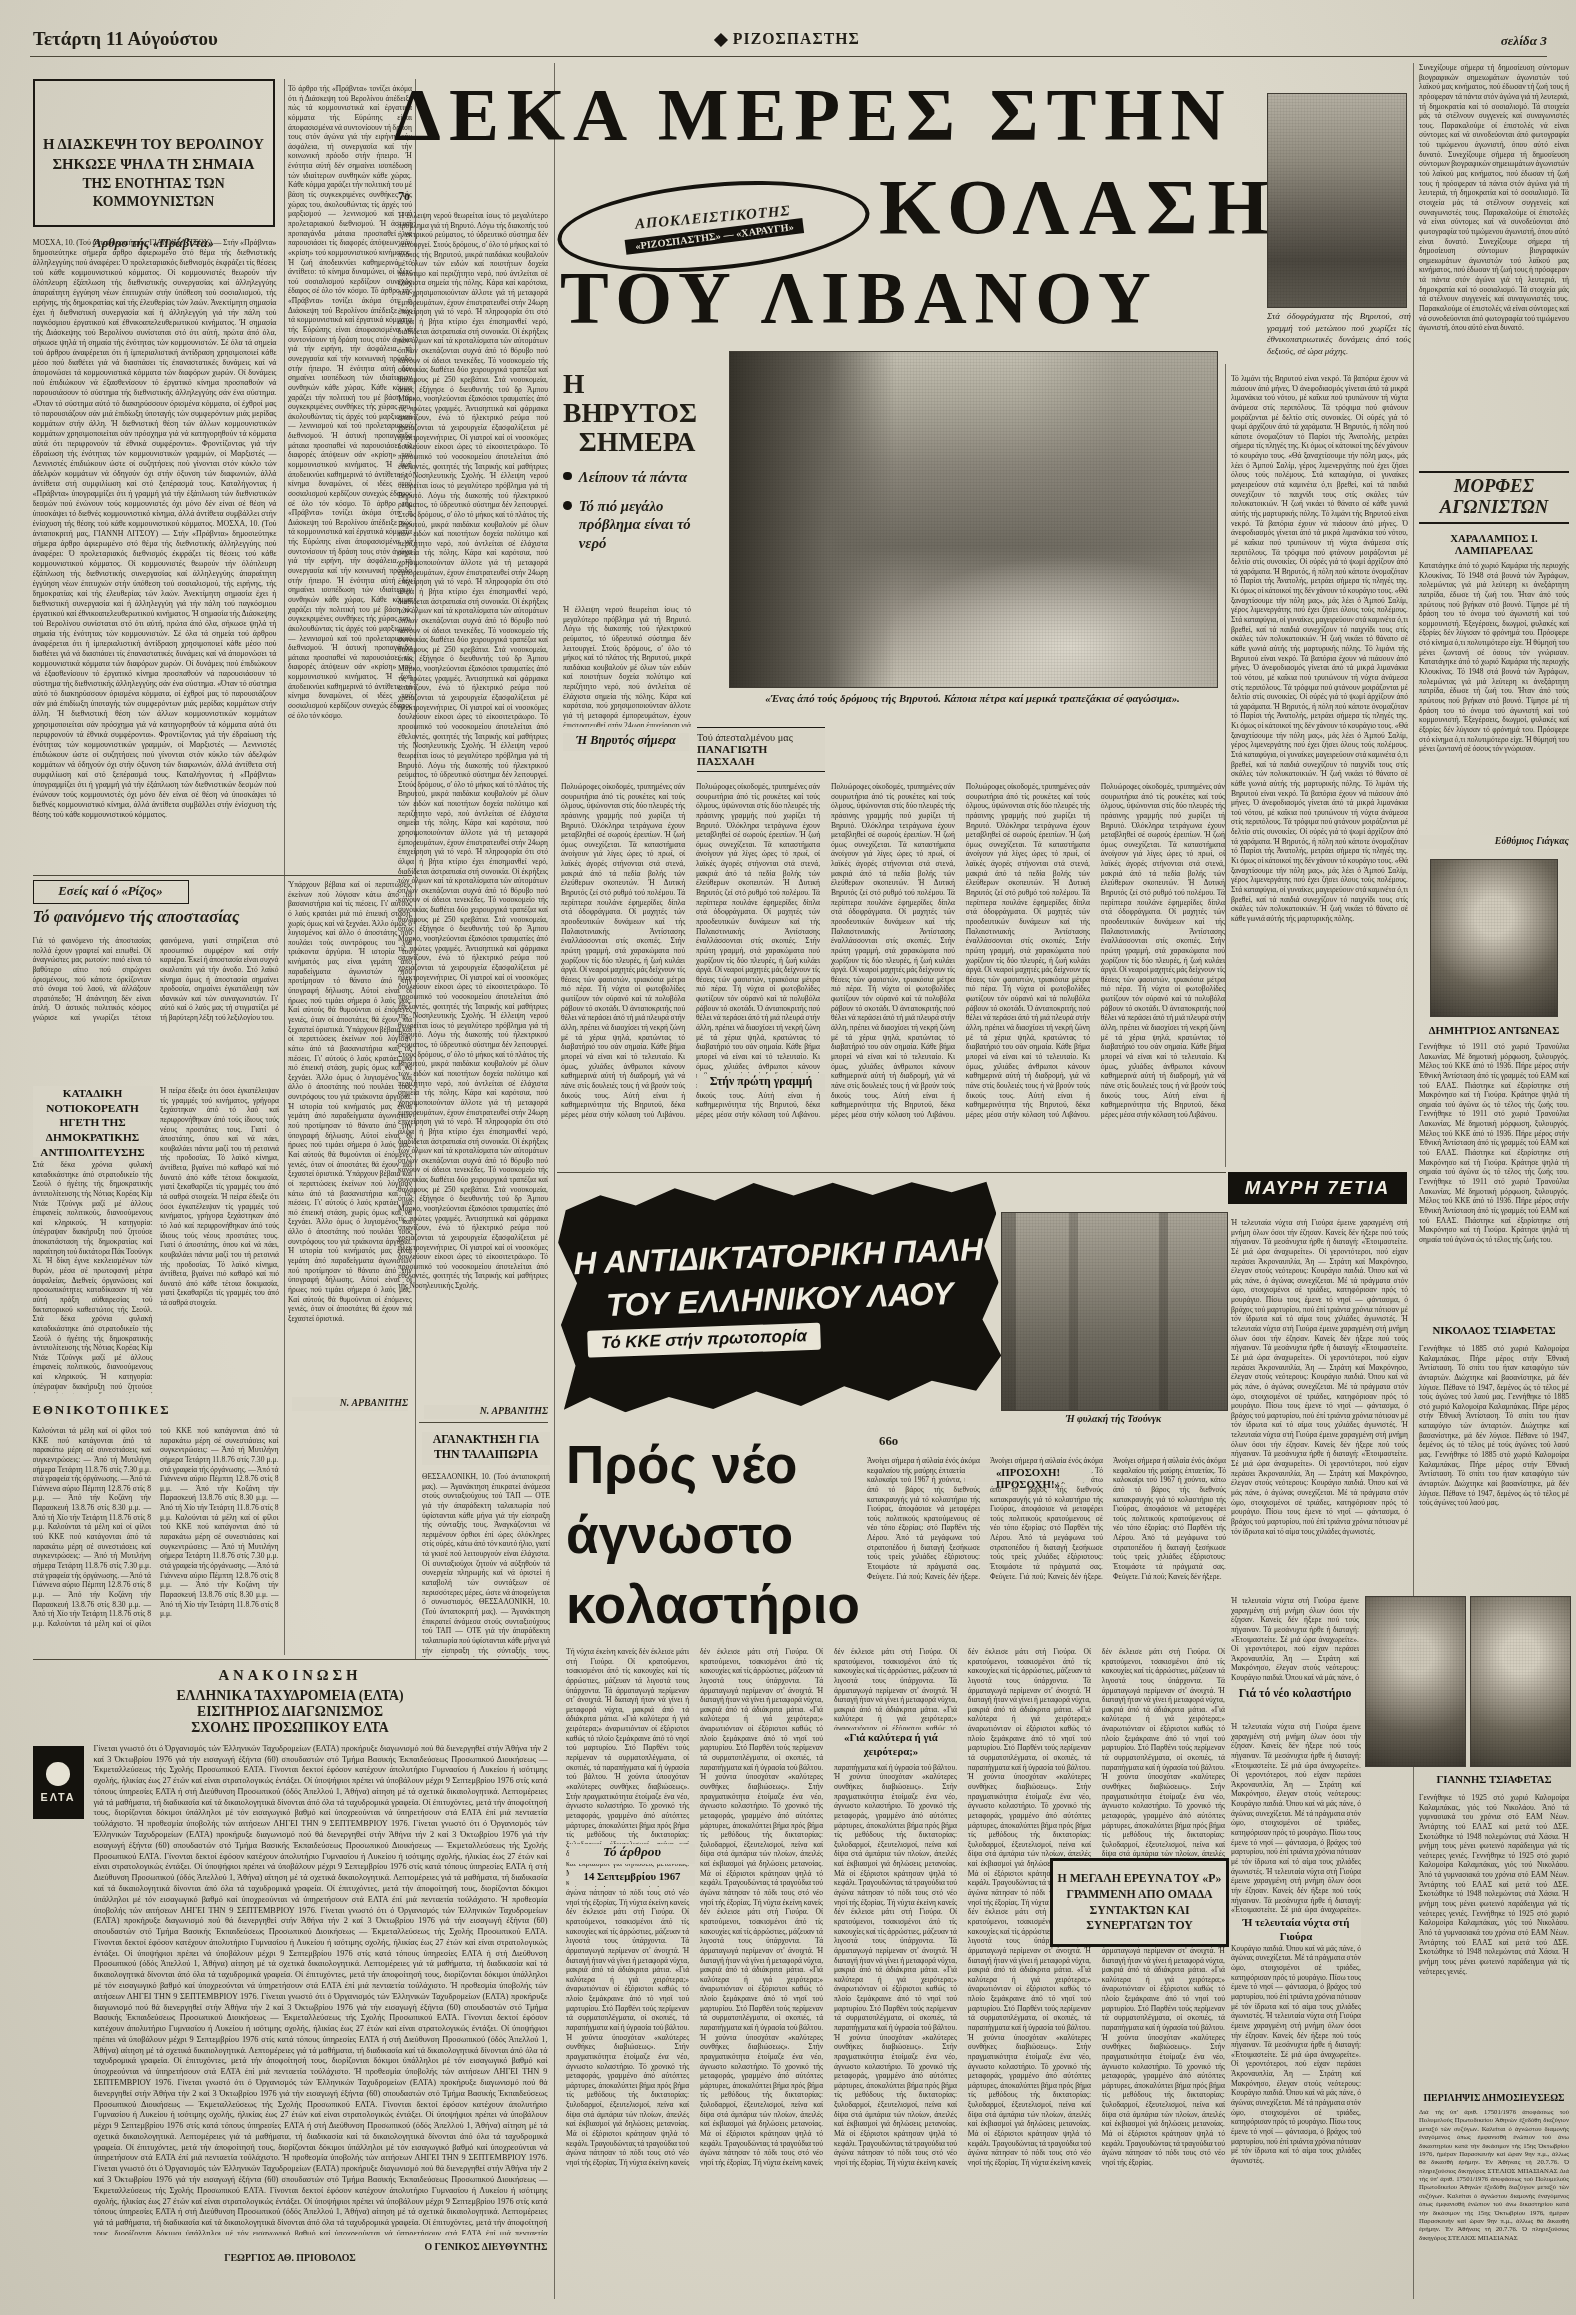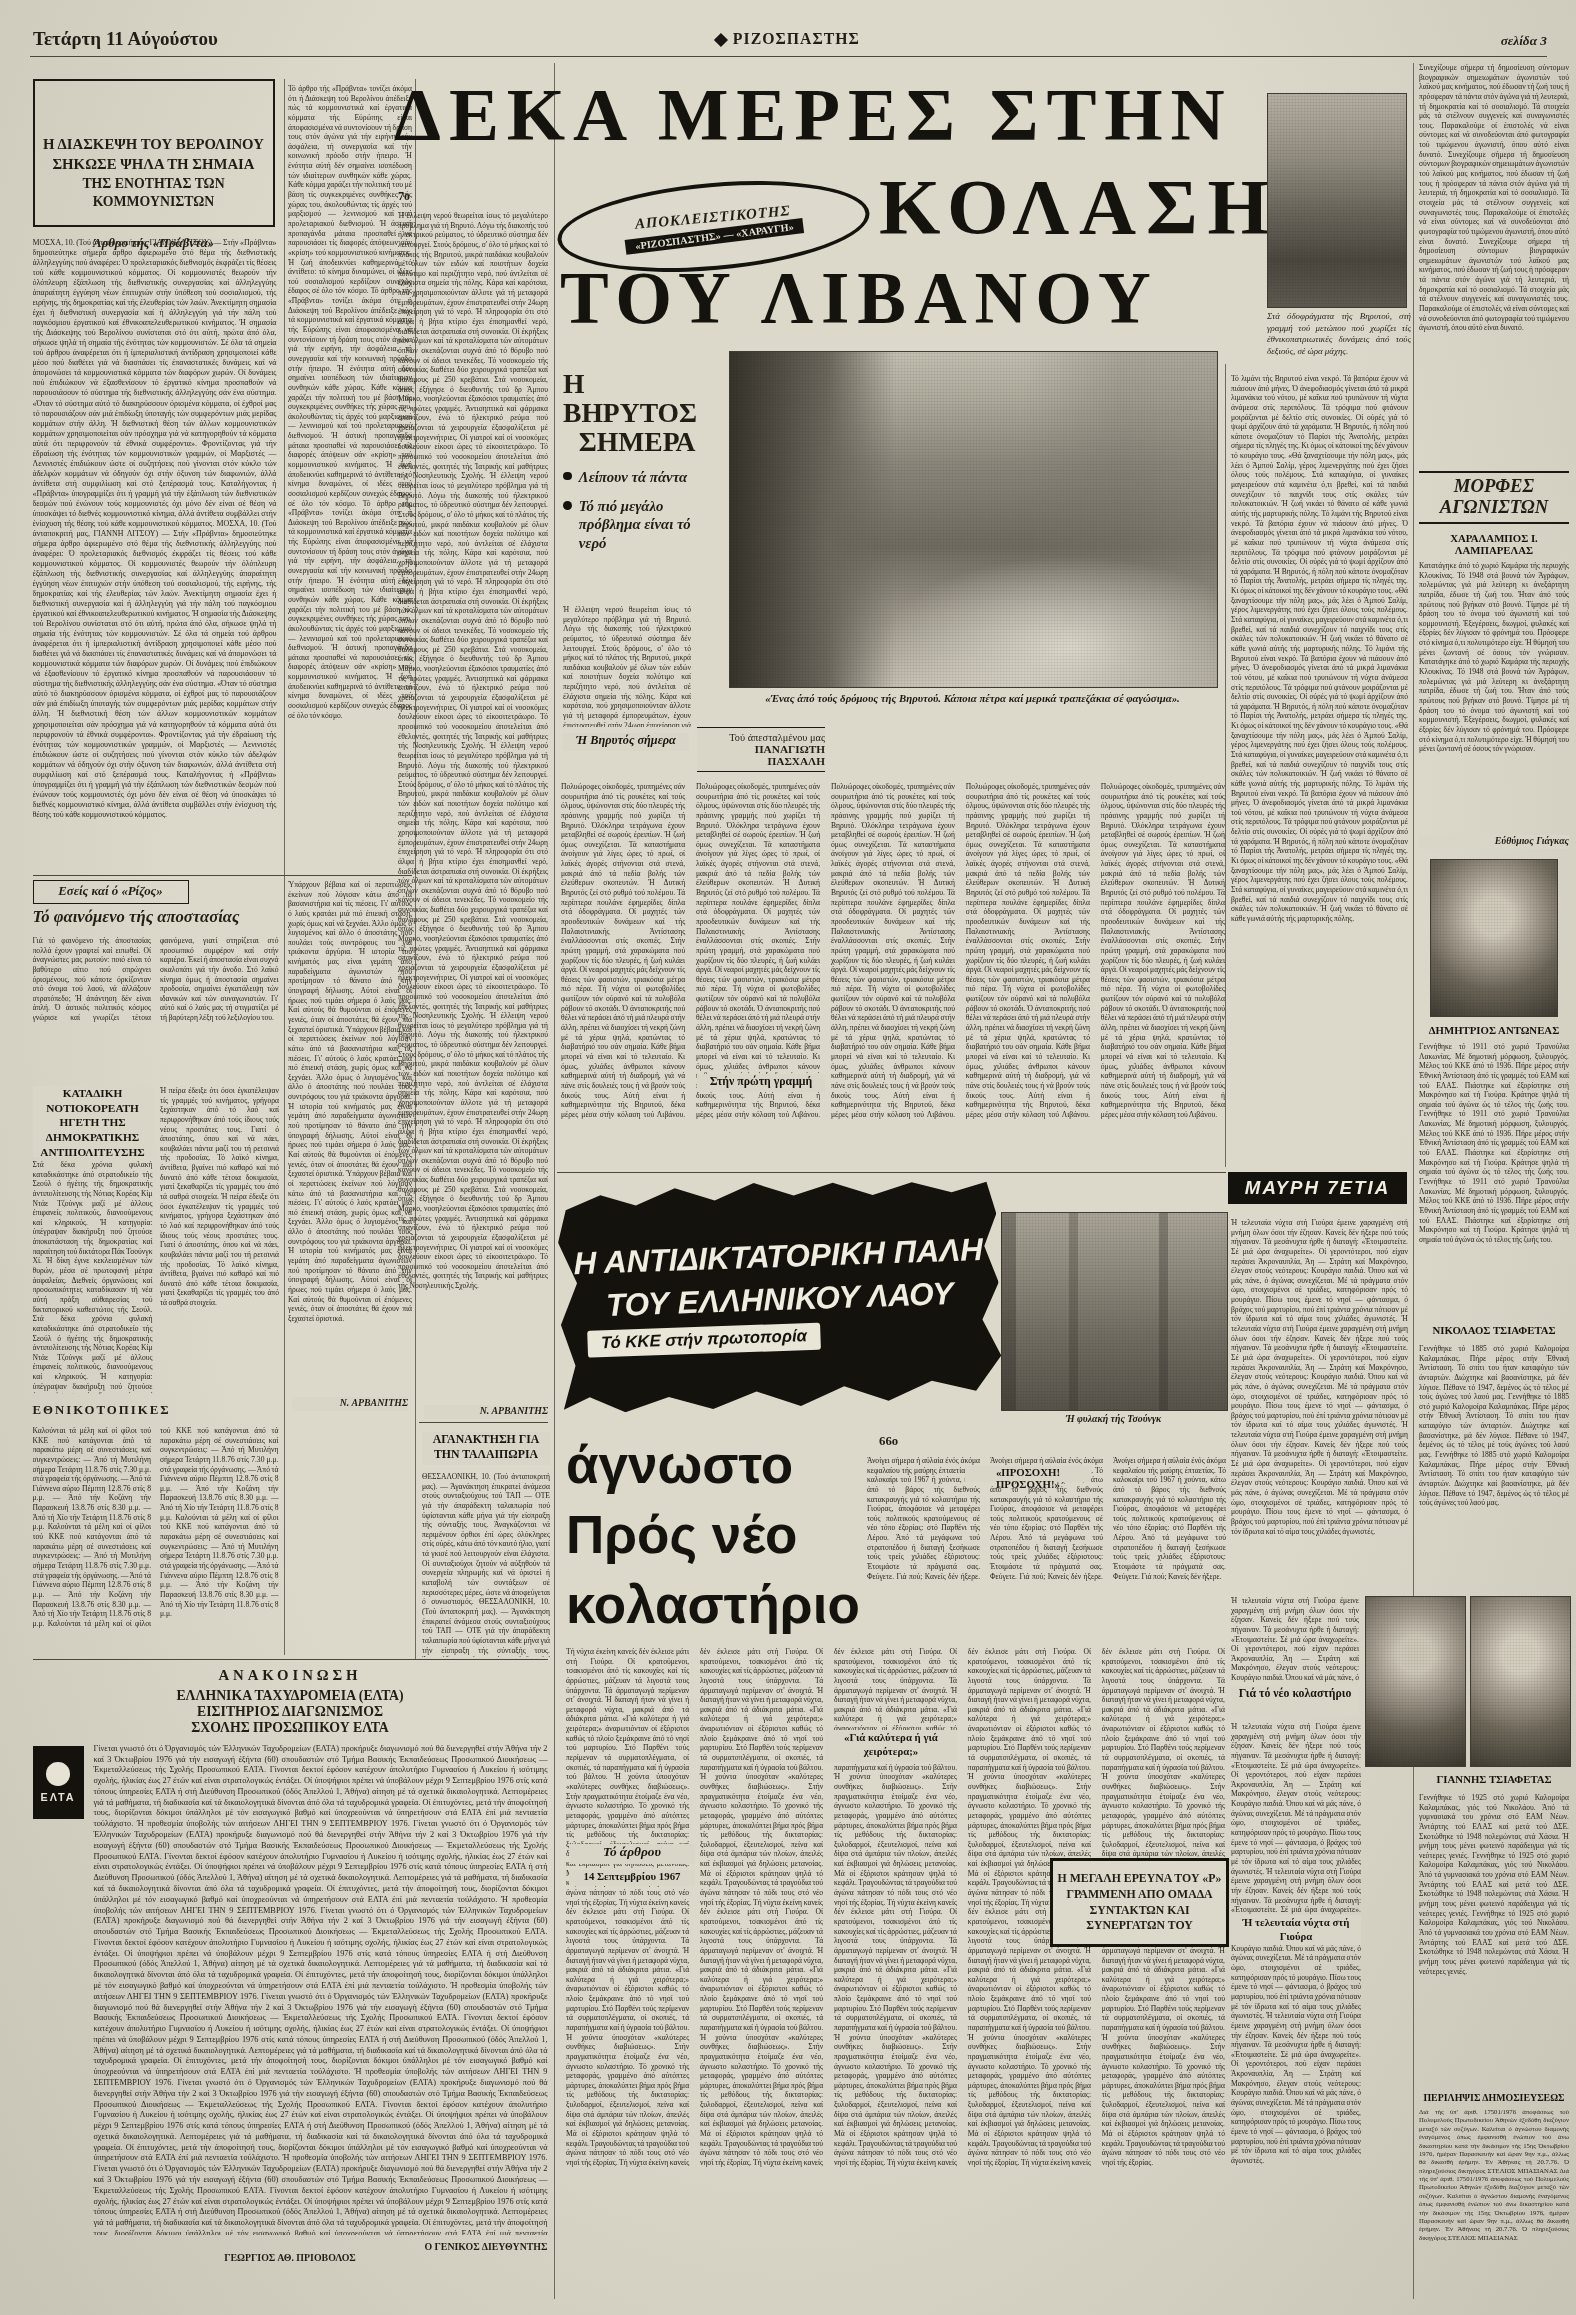--- a/index.html
+++ b/index.html
@@ -136,21 +136,21 @@
 
   <div class="abs photo" style="left:729px;top:351px;width:487px;height:335px;background:
       radial-gradient(ellipse 65% 45% at 70% 88%, rgba(228,224,212,.85), rgba(228,224,212,0) 60%),
       linear-gradient(90deg,#36332b 0%,#514d44 10%,#6b675d 20%,#88837700 34%,transparent 60%,#7b766c55 80%,#8e897d66 100%),
       linear-gradient(180deg,#c3bfb1 0%,#aeaa9c 14%,#8b867b 34%,#6f6b61 58%,#9a9489 78%,#c6c1b3 100%);">
     <div class="grain"></div>
   </div>
   <div class="abs caption" style="left:729px;top:692px;width:487px;font-size:10.8px;">«Ένας άπό τούς δρόμους τής Βηρυτού. Κάποια πέτρα καί μερικά τραπεζάκια σέ φαγώσιμα».</div>
 
   <div class="abs sub" style="left:563px;top:733px;width:126px;height:17.7px;font-size:12.3px;font-style:italic;">Ή Βηρυτός σήμερα</div>
-  <div class="abs" style="left:697px;top:727px;width:128px;height:45px;border-top:1.5px solid #1c1914;border-bottom:1.5px solid #1c1914;text-align:right;padding-top:3.9px;box-sizing:border-box;background:#d9d5c7;">
+  <div class="abs" style="left:697px;top:727px;width:128px;height:45px;border-top:1.5px solid #1c1914;border-bottom:1.5px solid #1c1914;text-align:left;padding-top:3.9px;box-sizing:border-box;background:#d9d5c7;">
     <div style="font-size:10.3px;">Τού άπεσταλμένου μας</div>
     <div style="font-weight:bold;font-size:11.3px;">ΠΑΝΑΓΙΩΤΗ ΠΑΣΧΑΛΗ</div>
   </div>
   <div class="abs t cols5" style="left:561px;top:782px;width:664px;height:384px;">Πολυώροφες οίκοδομές, τρυπημένες σάν σουρωτήρια άπό τίς ρουκέτες καί τούς όλμους, ύψώνονται στίς δύο πλευρές τής πράσινης γραμμής πού χωρίζει τή Βηρυτό. Όλόκληρα τετράγωνα έχουν μεταβληθεί σέ σωρούς έρειπίων. Ή ζωή όμως συνεχίζεται. Τά καταστήματα άνοίγουν γιά λίγες ώρες τό πρωί, οί λαϊκές άγορές στήνονται στά στενά, μακριά άπό τά πεδία βολής τών έλεύθερων σκοπευτών. Ή Δυτική Βηρυτός ζεί στό ρυθμό τού πολέμου. Τά περίπτερα πουλάνε έφημερίδες δίπλα στά όδοφράγματα. Οί μαχητές τών προοδευτικών δυνάμεων καί τής Παλαιστινιακής Άντίστασης έναλλάσσονται στίς σκοπιές. Στήν πρώτη γραμμή, στά χαρακώματα πού χωρίζουν τίς δύο πλευρές, ή ζωή κυλάει άργά. Οί νεαροί μαχητές μάς δείχνουν τίς θέσεις τών φασιστών, τριακόσια μέτρα πιό πέρα. Τή νύχτα οί φωτοβολίδες φωτίζουν τόν ούρανό καί τά πολυβόλα ράβουν τό σκοτάδι. Ό άνταποκριτής πού θέλει νά περάσει άπό τή μιά πλευρά στήν άλλη, πρέπει νά διασχίσει τή νεκρή ζώνη μέ τά χέρια ψηλά, κρατώντας τό διαβατήριό του σάν σημαία. Κάθε βήμα μπορεί νά είναι καί τό τελευταίο. Κι όμως, χιλιάδες άνθρωποι κάνουν καθημερινά αύτή τή διαδρομή, γιά νά πάνε στίς δουλειές τους ή νά βρούν τούς δικούς τους. Αύτή είναι ή καθημερινότητα τής Βηρυτού, δέκα μέρες μέσα στήν κόλαση τού Λιβάνου. Πολυώροφες οίκοδομές, τρυπημένες σάν σουρωτήρια άπό τίς ρουκέτες καί τούς όλμους, ύψώνονται στίς δύο πλευρές τής πράσινης γραμμής πού χωρίζει τή Βηρυτό. Όλόκληρα τετράγωνα έχουν μεταβληθεί σέ σωρούς έρειπίων. Ή ζωή όμως συνεχίζεται. Τά καταστήματα άνοίγουν γιά λίγες ώρες τό πρωί, οί λαϊκές άγορές στήνονται στά στενά, μακριά άπό τά πεδία βολής τών έλεύθερων σκοπευτών. Ή Δυτική Βηρυτός ζεί στό ρυθμό τού πολέμου. Τά περίπτερα πουλάνε έφημερίδες δίπλα στά όδοφράγματα. Οί μαχητές τών προοδευτικών δυνάμεων καί τής Παλαιστινιακής Άντίστασης έναλλάσσονται στίς σκοπιές. Στήν πρώτη γραμμή, στά χαρακώματα πού χωρίζουν τίς δύο πλευρές, ή ζωή κυλάει άργά. Οί νεαροί μαχητές μάς δείχνουν τίς θέσεις τών φασιστών, τριακόσια μέτρα πιό πέρα. Τή νύχτα οί φωτοβολίδες φωτίζουν τόν ούρανό καί τά πολυβόλα ράβουν τό σκοτάδι. Ό άνταποκριτής πού θέλει νά περάσει άπό τή μιά πλευρά στήν άλλη, πρέπει νά διασχίσει τή νεκρή ζώνη μέ τά χέρια ψηλά, κρατώντας τό διαβατήριό του σάν σημαία. Κάθε βήμα μπορεί νά είναι καί τό τελευταίο. Κι όμως, χιλιάδες άνθρωποι κάνουν καθημερινά αύτή τή διαδρομή, γιά νά πάνε στίς δουλειές τους ή νά βρούν τούς δικούς τους. Αύτή είναι ή καθημερινότητα τής Βηρυτού, δέκα μέρες μέσα στήν κόλαση τού Λιβάνου. Πολυώροφες οίκοδομές, τρυπημένες σάν σουρωτήρια άπό τίς ρουκέτες καί τούς όλμους, ύψώνονται στίς δύο πλευρές τής πράσινης γραμμής πού χωρίζει τή Βηρυτό. Όλόκληρα τετράγωνα έχουν μεταβληθεί σέ σωρούς έρειπίων. Ή ζωή όμως συνεχίζεται. Τά καταστήματα άνοίγουν γιά λίγες ώρες τό πρωί, οί λαϊκές άγορές στήνονται στά στενά, μακριά άπό τά πεδία βολής τών έλεύθερων σκοπευτών. Ή Δυτική Βηρυτός ζεί στό ρυθμό τού πολέμου. Τά περίπτερα πουλάνε έφημερίδες δίπλα στά όδοφράγματα. Οί μαχητές τών προοδευτικών δυνάμεων καί τής Παλαιστινιακής Άντίστασης έναλλάσσονται στίς σκοπιές. Στήν πρώτη γραμμή, στά χαρακώματα πού χωρίζουν τίς δύο πλευρές, ή ζωή κυλάει άργά. Οί νεαροί μαχητές μάς δείχνουν τίς θέσεις τών φασιστών, τριακόσια μέτρα πιό πέρα. Τή νύχτα οί φωτοβολίδες φωτίζουν τόν ούρανό καί τά πολυβόλα ράβουν τό σκοτάδι. Ό άνταποκριτής πού θέλει νά περάσει άπό τή μιά πλευρά στήν άλλη, πρέπει νά διασχίσει τή νεκρή ζώνη μέ τά χέρια ψηλά, κρατώντας τό διαβατήριό του σάν σημαία. Κάθε βήμα μπορεί νά είναι καί τό τελευταίο. Κι όμως, χιλιάδες άνθρωποι κάνουν καθημερινά αύτή τή διαδρομή, γιά νά πάνε στίς δουλειές τους ή νά βρούν τούς δικούς τους. Αύτή είναι ή καθημερινότητα τής Βηρυτού, δέκα μέρες μέσα στήν κόλαση τού Λιβάνου. Πολυώροφες οίκοδομές, τρυπημένες σάν σουρωτήρια άπό τίς ρουκέτες καί τούς όλμους, ύψώνονται στίς δύο πλευρές τής πράσινης γραμμής πού χωρίζει τή Βηρυτό. Όλόκληρα τετράγωνα έχουν μεταβληθεί σέ σωρούς έρειπίων. Ή ζωή όμως συνεχίζεται. Τά καταστήματα άνοίγουν γιά λίγες ώρες τό πρωί, οί λαϊκές άγορές στήνονται στά στενά, μακριά άπό τά πεδία βολής τών έλεύθερων σκοπευτών. Ή Δυτική Βηρυτός ζεί στό ρυθμό τού πολέμου. Τά περίπτερα πουλάνε έφημερίδες δίπλα στά όδοφράγματα. Οί μαχητές τών προοδευτικών δυνάμεων καί τής Παλαιστινιακής Άντίστασης έναλλάσσονται στίς σκοπιές. Στήν πρώτη γραμμή, στά χαρακώματα πού χωρίζουν τίς δύο πλευρές, ή ζωή κυλάει άργά. Οί νεαροί μαχητές μάς δείχνουν τίς θέσεις τών φασιστών, τριακόσια μέτρα πιό πέρα. Τή νύχτα οί φωτοβολίδες φωτίζουν τόν ούρανό καί τά πολυβόλα ράβουν τό σκοτάδι. Ό άνταποκριτής πού θέλει νά περάσει άπό τή μιά πλευρά στήν άλλη, πρέπει νά διασχίσει τή νεκρή ζώνη μέ τά χέρια ψηλά, κρατώντας τό διαβατήριό του σάν σημαία. Κάθε βήμα μπορεί νά είναι καί τό τελευταίο. Κι όμως, χιλιάδες άνθρωποι κάνουν καθημερινά αύτή τή διαδρομή, γιά νά πάνε στίς δουλειές τους ή νά βρούν τούς δικούς τους. Αύτή είναι ή καθημερινότητα τής Βηρυτού, δέκα μέρες μέσα στήν κόλαση τού Λιβάνου. Πολυώροφες οίκοδομές, τρυπημένες σάν σουρωτήρια άπό τίς ρουκέτες καί τούς όλμους, ύψώνονται στίς δύο πλευρές τής πράσινης γραμμής πού χωρίζει τή Βηρυτό. Όλόκληρα τετράγωνα έχουν μεταβληθεί σέ σωρούς έρειπίων. Ή ζωή όμως συνεχίζεται. Τά καταστήματα άνοίγουν γιά λίγες ώρες τό πρωί, οί λαϊκές άγορές στήνονται στά στενά, μακριά άπό τά πεδία βολής τών έλεύθερων σκοπευτών. Ή Δυτική Βηρυτός ζεί στό ρυθμό τού πολέμου. Τά περίπτερα πουλάνε έφημερίδες δίπλα στά όδοφράγματα. Οί μαχητές τών προοδευτικών δυνάμεων καί τής Παλαιστινιακής Άντίστασης έναλλάσσονται στίς σκοπιές. Στήν πρώτη γραμμή, στά χαρακώματα πού χωρίζουν τίς δύο πλευρές, ή ζωή κυλάει άργά. Οί νεαροί μαχητές μάς δείχνουν τίς θέσεις τών φασιστών, τριακόσια μέτρα πιό πέρα. Τή νύχτα οί φωτοβολίδες φωτίζουν τόν ούρανό καί τά πολυβόλα ράβουν τό σκοτάδι. Ό άνταποκριτής πού θέλει νά περάσει άπό τή μιά πλευρά στήν άλλη, πρέπει νά διασχίσει τή νεκρή ζώνη μέ τά χέρια ψηλά, κρατώντας τό διαβατήριό του σάν σημαία. Κάθε βήμα μπορεί νά είναι καί τό τελευταίο. Κι όμως, χιλιάδες άνθρωποι κάνουν καθημερινά αύτή τή διαδρομή, γιά νά πάνε στίς δουλειές τους ή νά βρούν τούς δικούς τους. Αύτή είναι ή καθημερινότητα τής Βηρυτού, δέκα μέρες μέσα στήν κόλαση τού Λιβάνου.</div>
   <div class="abs sub" style="left:697px;top:1074px;width:128px;height:17.7px;font-size:11.8px;">Στήν πρώτη γραμμή</div>
 
   <div class="abs t" style="left:1231px;top:374px;width:177px;height:792px;">Τό λιμάνι τής Βηρυτού είναι νεκρό. Τά βαπόρια έχουν νά πιάσουν άπό μήνες. Ό άνεφοδιασμός γίνεται άπό τά μικρά λιμανάκια τού νότου, μέ καΐκια πού τρυπώνουν τή νύχτα άνάμεσα στίς περιπόλους. Τά τρόφιμα πού φτάνουν μοιράζονται μέ δελτίο στίς συνοικίες. Οί ούρές γιά τό ψωμί άρχίζουν άπό τά χαράματα. Ή Βηρυτός, ή πόλη πού κάποτε όνομαζόταν τό Παρίσι τής Άνατολής, μετράει σήμερα τίς πληγές της. Κι όμως οί κάτοικοί της δέν χάνουν τό κουράγιο τους. «Θά ξαναχτίσουμε τήν πόλη μας», μάς λέει ό Άμπού Σαλίμ, γέρος λιμενεργάτης πού έχει ζήσει όλους τούς πολέμους. Στά καταφύγια, οί γυναίκες μαγειρεύουν στά καμινέτα ό,τι βρεθεί, καί τά παιδιά συνεχίζουν τό παιχνίδι τους στίς σκάλες τών πολυκατοικιών. Ή ζωή νικάει τό θάνατο σέ κάθε γωνιά αύτής τής μαρτυρικής πόλης. Τό λιμάνι τής Βηρυτού είναι νεκρό. Τά βαπόρια έχουν νά πιάσουν άπό μήνες. Ό άνεφοδιασμός γίνεται άπό τά μικρά λιμανάκια τού νότου, μέ καΐκια πού τρυπώνουν τή νύχτα άνάμεσα στίς περιπόλους. Τά τρόφιμα πού φτάνουν μοιράζονται μέ δελτίο στίς συνοικίες. Οί ούρές γιά τό ψωμί άρχίζουν άπό τά χαράματα. Ή Βηρυτός, ή πόλη πού κάποτε όνομαζόταν τό Παρίσι τής Άνατολής, μετράει σήμερα τίς πληγές της. Κι όμως οί κάτοικοί της δέν χάνουν τό κουράγιο τους. «Θά ξαναχτίσουμε τήν πόλη μας», μάς λέει ό Άμπού Σαλίμ, γέρος λιμενεργάτης πού έχει ζήσει όλους τούς πολέμους. Στά καταφύγια, οί γυναίκες μαγειρεύουν στά καμινέτα ό,τι βρεθεί, καί τά παιδιά συνεχίζουν τό παιχνίδι τους στίς σκάλες τών πολυκατοικιών. Ή ζωή νικάει τό θάνατο σέ κάθε γωνιά αύτής τής μαρτυρικής πόλης. Τό λιμάνι τής Βηρυτού είναι νεκρό. Τά βαπόρια έχουν νά πιάσουν άπό μήνες. Ό άνεφοδιασμός γίνεται άπό τά μικρά λιμανάκια τού νότου, μέ καΐκια πού τρυπώνουν τή νύχτα άνάμεσα στίς περιπόλους. Τά τρόφιμα πού φτάνουν μοιράζονται μέ δελτίο στίς συνοικίες. Οί ούρές γιά τό ψωμί άρχίζουν άπό τά χαράματα. Ή Βηρυτός, ή πόλη πού κάποτε όνομαζόταν τό Παρίσι τής Άνατολής, μετράει σήμερα τίς πληγές της. Κι όμως οί κάτοικοί της δέν χάνουν τό κουράγιο τους. «Θά ξαναχτίσουμε τήν πόλη μας», μάς λέει ό Άμπού Σαλίμ, γέρος λιμενεργάτης πού έχει ζήσει όλους τούς πολέμους. Στά καταφύγια, οί γυναίκες μαγειρεύουν στά καμινέτα ό,τι βρεθεί, καί τά παιδιά συνεχίζουν τό παιχνίδι τους στίς σκάλες τών πολυκατοικιών. Ή ζωή νικάει τό θάνατο σέ κάθε γωνιά αύτής τής μαρτυρικής πόλης. Τό λιμάνι τής Βηρυτού είναι νεκρό. Τά βαπόρια έχουν νά πιάσουν άπό μήνες. Ό άνεφοδιασμός γίνεται άπό τά μικρά λιμανάκια τού νότου, μέ καΐκια πού τρυπώνουν τή νύχτα άνάμεσα στίς περιπόλους. Τά τρόφιμα πού φτάνουν μοιράζονται μέ δελτίο στίς συνοικίες. Οί ούρές γιά τό ψωμί άρχίζουν άπό τά χαράματα. Ή Βηρυτός, ή πόλη πού κάποτε όνομαζόταν τό Παρίσι τής Άνατολής, μετράει σήμερα τίς πληγές της. Κι όμως οί κάτοικοί της δέν χάνουν τό κουράγιο τους. «Θά ξαναχτίσουμε τήν πόλη μας», μάς λέει ό Άμπού Σαλίμ, γέρος λιμενεργάτης πού έχει ζήσει όλους τούς πολέμους. Στά καταφύγια, οί γυναίκες μαγειρεύουν στά καμινέτα ό,τι βρεθεί, καί τά παιδιά συνεχίζουν τό παιχνίδι τους στίς σκάλες τών πολυκατοικιών. Ή ζωή νικάει τό θάνατο σέ κάθε γωνιά αύτής τής μαρτυρικής πόλης.</div>
 
   <div class="abs photo" style="left:1267px;top:93px;width:138px;height:213px;background:
       linear-gradient(180deg,#b4afa2 0%,#938e81 30%,#6b665c 55%,#4b473f 78%,#5e5a50 100%);">
@@ -196,22 +196,22 @@
   </div>
 
   <div class="abs photo" style="left:1001px;top:1212px;width:225px;height:197px;background:
       linear-gradient(90deg,rgba(40,37,30,.35) 0 6%,transparent 6% 30%,rgba(40,37,30,.25) 30% 34%,transparent 34% 70%,rgba(40,37,30,.3) 70% 74%,transparent 74%),
       linear-gradient(180deg,#aaa598 0%,#8d887c 32%,#716d62 62%,#57534a 100%);">
     <div class="grain"></div>
   </div>
   <div class="abs caption" style="left:1001px;top:1413px;width:225px;font-size:9.9px;">Ή φυλακή τής Τσούνγκ</div>
 
   <div class="abs hl sans" style="left:566px;top:1430px;font-size:53px;line-height:1.32;white-space:normal;width:305px;">
+    <div>Πρός νέο</div>
     <div>άγνωστο</div>
-    <div>Πρός νέο</div>
     <div>κολαστήριο</div>
   </div>
   <div class="abs" style="left:879px;top:1434px;font-weight:bold;font-size:12.8px;">66ο</div>
 
   <div class="abs t cols3" style="left:867px;top:1456px;width:359px;height:183px;">Άνοίγει σήμερα ή αύλαία ένός άκόμα κεφαλαίου τής μαύρης έπταετίας. Τό καλοκαίρι τού 1967 ή χούντα, κάτω άπό τό βάρος τής διεθνούς κατακραυγής γιά τό κολαστήριο τής Γιούρας, άποφάσισε νά μεταφέρει τούς πολιτικούς κρατούμενους σέ νέο τόπο έξορίας: στό Παρθένι τής Λέρου. Άπό τά μεγάφωνα τού στρατοπέδου ή διαταγή ξεσήκωσε τούς τρείς χιλιάδες έξόριστους: Έτοιμάστε τά πράγματά σας. Φεύγετε. Γιά πού; Κανείς δέν ήξερε. Άνοίγει σήμερα ή αύλαία ένός άκόμα κεφαλαίου τής μαύρης έπταετίας. Τό καλοκαίρι τού 1967 ή χούντα, κάτω άπό τό βάρος τής διεθνούς κατακραυγής γιά τό κολαστήριο τής Γιούρας, άποφάσισε νά μεταφέρει τούς πολιτικούς κρατούμενους σέ νέο τόπο έξορίας: στό Παρθένι τής Λέρου. Άπό τά μεγάφωνα τού στρατοπέδου ή διαταγή ξεσήκωσε τούς τρείς χιλιάδες έξόριστους: Έτοιμάστε τά πράγματά σας. Φεύγετε. Γιά πού; Κανείς δέν ήξερε. Άνοίγει σήμερα ή αύλαία ένός άκόμα κεφαλαίου τής μαύρης έπταετίας. Τό καλοκαίρι τού 1967 ή χούντα, κάτω άπό τό βάρος τής διεθνούς κατακραυγής γιά τό κολαστήριο τής Γιούρας, άποφάσισε νά μεταφέρει τούς πολιτικούς κρατούμενους σέ νέο τόπο έξορίας: στό Παρθένι τής Λέρου. Άπό τά μεγάφωνα τού στρατοπέδου ή διαταγή ξεσήκωσε τούς τρείς χιλιάδες έξόριστους: Έτοιμάστε τά πράγματά σας. Φεύγετε. Γιά πού; Κανείς δέν ήξερε.</div>
   <div class="abs t cols5" style="left:566px;top:1647px;width:659px;height:650px;">Τή νύχτα έκείνη κανείς δέν έκλεισε μάτι στή Γιούρα. Οί κρατούμενοι, τσακισμένοι άπό τίς κακουχίες καί τίς άρρώστιες, μάζευαν τά λιγοστά τους ύπάρχοντα. Τά άρματαγωγά περίμεναν στ' άνοιχτά. Ή διαταγή ήταν νά γίνει ή μεταφορά νύχτα, μακριά άπό τά άδιάκριτα μάτια. «Γιά καλύτερα ή γιά χειρότερα;» άναρωτιόνταν οί έξόριστοι καθώς τό πλοίο ξεμάκραινε άπό τό νησί τού μαρτυρίου. Στό Παρθένι τούς περίμεναν τά συρματοπλέγματα, οί σκοπιές, τά παραπήγματα καί ή ύγρασία τού βάλτου. Ή χούντα ύποσχόταν «καλύτερες συνθήκες διαβιώσεως». Στήν πραγματικότητα έτοίμαζε ένα νέο, άγνωστο κολαστήριο. Τό χρονικό τής μεταφοράς, γραμμένο άπό αύτόπτες μάρτυρες, άποκαλύπτει βήμα πρός βήμα τίς μεθόδους τής δικτατορίας: ξυλοδαρμοί, έξευτελισμοί, πείνα καί δίψα στά άμπάρια τών πλοίων, άπειλές καί έκβιασμοί γιά δηλώσεις μετανοίας. Μά οί έξόριστοι κράτησαν ψηλά τό κεφάλι. Τραγουδώντας τά τραγούδια τού άγώνα πάτησαν τό πόδι τους στό νέο νησί τής έξορίας. Τή νύχτα έκείνη κανείς δέν έκλεισε μάτι στή Γιούρα. Οί κρατούμενοι, τσακισμένοι άπό τίς κακουχίες καί τίς άρρώστιες, μάζευαν τά λιγοστά τους ύπάρχοντα. Τά άρματαγωγά περίμεναν στ' άνοιχτά. Ή διαταγή ήταν νά γίνει ή μεταφορά νύχτα, μακριά άπό τά άδιάκριτα μάτια. «Γιά καλύτερα ή γιά χειρότερα;» άναρωτιόνταν οί έξόριστοι καθώς τό πλοίο ξεμάκραινε άπό τό νησί τού μαρτυρίου. Στό Παρθένι τούς περίμεναν τά συρματοπλέγματα, οί σκοπιές, τά παραπήγματα καί ή ύγρασία τού βάλτου. Ή χούντα ύποσχόταν «καλύτερες συνθήκες διαβιώσεως». Στήν πραγματικότητα έτοίμαζε ένα νέο, άγνωστο κολαστήριο. Τό χρονικό τής μεταφοράς, γραμμένο άπό αύτόπτες μάρτυρες, άποκαλύπτει βήμα πρός βήμα τίς μεθόδους τής δικτατορίας: ξυλοδαρμοί, έξευτελισμοί, πείνα καί δίψα στά άμπάρια τών πλοίων, άπειλές καί έκβιασμοί γιά δηλώσεις μετανοίας. Μά οί έξόριστοι κράτησαν ψηλά τό κεφάλι. Τραγουδώντας τά τραγούδια τού άγώνα πάτησαν τό πόδι τους στό νέο νησί τής έξορίας. Τή νύχτα έκείνη κανείς δέν έκλεισε μάτι στή Γιούρα. Οί κρατούμενοι, τσακισμένοι άπό τίς κακουχίες καί τίς άρρώστιες, μάζευαν τά λιγοστά τους ύπάρχοντα. Τά άρματαγωγά περίμεναν στ' άνοιχτά. Ή διαταγή ήταν νά γίνει ή μεταφορά νύχτα, μακριά άπό τά άδιάκριτα μάτια. «Γιά καλύτερα ή γιά χειρότερα;» άναρωτιόνταν οί έξόριστοι καθώς τό πλοίο ξεμάκραινε άπό τό νησί τού μαρτυρίου. Στό Παρθένι τούς περίμεναν τά συρματοπλέγματα, οί σκοπιές, τά παραπήγματα καί ή ύγρασία τού βάλτου. Ή χούντα ύποσχόταν «καλύτερες συνθήκες διαβιώσεως». Στήν πραγματικότητα έτοίμαζε ένα νέο, άγνωστο κολαστήριο. Τό χρονικό τής μεταφοράς, γραμμένο άπό αύτόπτες μάρτυρες, άποκαλύπτει βήμα πρός βήμα τίς μεθόδους τής δικτατορίας: ξυλοδαρμοί, έξευτελισμοί, πείνα καί δίψα στά άμπάρια τών πλοίων, άπειλές καί έκβιασμοί γιά δηλώσεις μετανοίας. Μά οί έξόριστοι κράτησαν ψηλά τό κεφάλι. Τραγουδώντας τά τραγούδια τού άγώνα πάτησαν τό πόδι τους στό νέο νησί τής έξορίας. Τή νύχτα έκείνη κανείς δέν έκλεισε μάτι στή Γιούρα. Οί κρατούμενοι, τσακισμένοι άπό τίς κακουχίες καί τίς άρρώστιες, μάζευαν τά λιγοστά τους ύπάρχοντα. Τά άρματαγωγά περίμεναν στ' άνοιχτά. Ή διαταγή ήταν νά γίνει ή μεταφορά νύχτα, μακριά άπό τά άδιάκριτα μάτια. «Γιά καλύτερα ή γιά χειρότερα;» άναρωτιόνταν οί έξόριστοι καθώς τό πλοίο ξεμάκραινε άπό τό νησί τού μαρτυρίου. Στό Παρθένι τούς περίμεναν τά συρματοπλέγματα, οί σκοπιές, τά παραπήγματα καί ή ύγρασία τού βάλτου. Ή χούντα ύποσχόταν «καλύτερες συνθήκες διαβιώσεως». Στήν πραγματικότητα έτοίμαζε ένα νέο, άγνωστο κολαστήριο. Τό χρονικό τής μεταφοράς, γραμμένο άπό αύτόπτες μάρτυρες, άποκαλύπτει βήμα πρός βήμα τίς μεθόδους τής δικτατορίας: ξυλοδαρμοί, έξευτελισμοί, πείνα καί δίψα στά άμπάρια τών πλοίων, άπειλές καί έκβιασμοί γιά δηλώσεις μετανοίας. Μά οί έξόριστοι κράτησαν ψηλά τό κεφάλι. Τραγουδώντας τά τραγούδια τού άγώνα πάτησαν τό πόδι τους στό νέο νησί τής έξορίας. Τή νύχτα έκείνη κανείς δέν έκλεισε μάτι στή Γιούρα. Οί κρατούμενοι, τσακισμένοι άπό τίς κακουχίες καί τίς άρρώστιες, μάζευαν τά λιγοστά τους ύπάρχοντα. Τά άρματαγωγά περίμεναν στ' άνοιχτά. Ή διαταγή ήταν νά γίνει ή μεταφορά νύχτα, μακριά άπό τά άδιάκριτα μάτια. «Γιά καλύτερα ή γιά χειρότερα;» άναρωτιόνταν οί έξόριστοι καθώς τό πλοίο ξεμάκραινε άπό τό νησί τού μαρτυρίου. Στό Παρθένι τούς περίμεναν τά συρματοπλέγματα, οί σκοπιές, τά παραπήγματα καί ή ύγρασία τού βάλτου. Ή χούντα ύποσχόταν «καλύτερες συνθήκες διαβιώσεως». Στήν πραγματικότητα έτοίμαζε ένα νέο, άγνωστο κολαστήριο. Τό χρονικό τής μεταφοράς, γραμμένο άπό αύτόπτες μάρτυρες, άποκαλύπτει βήμα πρός βήμα τίς μεθόδους τής δικτατορίας: ξυλοδαρμοί, έξευτελισμοί, πείνα καί δίψα στά άμπάρια τών πλοίων, άπειλές καί έκβιασμοί γιά δηλώσεις μετανοίας. Μά οί έξόριστοι κράτησαν ψηλά τό κεφάλι. Τραγουδώντας τά τραγούδια τού άγώνα πάτησαν τό πόδι τους στό νέο νησί τής έξορίας. Τή νύχτα έκείνη κανείς δέν έκλεισε μάτι στή Γιούρα. Οί κρατούμενοι, τσακισμένοι άπό τίς κακουχίες καί τίς άρρώστιες, μάζευαν τά λιγοστά τους ύπάρχοντα. Τά άρματαγωγά περίμεναν στ' άνοιχτά. Ή διαταγή ήταν νά γίνει ή μεταφορά νύχτα, μακριά άπό τά άδιάκριτα μάτια. «Γιά καλύτερα ή γιά χειρότερα;» άναρωτιόνταν οί έξόριστοι καθώς τό πλοίο ξεμάκραινε άπό τό νησί τού μαρτυρίου. Στό Παρθένι τούς περίμεναν τά συρματοπλέγματα, οί σκοπιές, τά παραπήγματα καί ή ύγρασία τού βάλτου. Ή χούντα ύποσχόταν «καλύτερες συνθήκες διαβιώσεως». Στήν πραγματικότητα έτοίμαζε ένα νέο, άγνωστο κολαστήριο. Τό χρονικό τής μεταφοράς, γραμμένο άπό αύτόπτες μάρτυρες, άποκαλύπτει βήμα πρός βήμα τίς μεθόδους τής δικτατορίας: ξυλοδαρμοί, έξευτελισμοί, πείνα καί δίψα στά άμπάρια τών πλοίων, άπειλές καί έκβιασμοί γιά δηλώσεις μετανοίας. Μά οί έξόριστοι κράτησαν ψηλά τό κεφάλι. Τραγουδώντας τά τραγούδια τού άγώνα πάτησαν τό πόδι τους στό νέο νησί τής έξορίας. Τή νύχτα έκείνη κανείς δέν έκλεισε μάτι στή Γιούρα. Οί κρατούμενοι, τσακισμένοι άπό τίς κακουχίες καί τίς άρρώστιες, μάζευαν τά λιγοστά τους ύπάρχοντα. Τά άρματαγωγά περίμεναν στ' άνοιχτά. Ή διαταγή ήταν νά γίνει ή μεταφορά νύχτα, μακριά άπό τά άδιάκριτα μάτια. «Γιά καλύτερα ή γιά χειρότερα;» άναρωτιόνταν οί έξόριστοι καθώς τό πλοίο ξεμάκραινε άπό τό νησί τού μαρτυρίου. Στό Παρθένι τούς περίμεναν τά συρματοπλέγματα, οί σκοπιές, τά παραπήγματα καί ή ύγρασία τού βάλτου. Ή χούντα ύποσχόταν «καλύτερες συνθήκες διαβιώσεως». Στήν πραγματικότητα έτοίμαζε ένα νέο, άγνωστο κολαστήριο. Τό χρονικό τής μεταφοράς, γραμμένο άπό αύτόπτες μάρτυρες, άποκαλύπτει βήμα πρός βήμα τίς μεθόδους τής δικτατορίας: ξυλοδαρμοί, έξευτελισμοί, πείνα καί δίψα στά άμπάρια τών πλοίων, άπειλές καί έκβιασμοί γιά δηλώσεις μετανοίας. Μά οί έξόριστοι κράτησαν ψηλά τό κεφάλι. Τραγουδώντας τά τραγούδια τού άγώνα πάτησαν τό πόδι τους στό νέο νησί τής έξορίας. Τή νύχτα έκείνη κανείς δέν έκλεισε μάτι στή Γιούρα. Οί κρατούμενοι, τσακισμένοι άπό τίς κακουχίες καί τίς άρρώστιες, μάζευαν τά λιγοστά τους ύπάρχοντα. Τά άρματαγωγά περίμεναν στ' άνοιχτά. Ή διαταγή ήταν νά γίνει ή μεταφορά νύχτα, μακριά άπό τά άδιάκριτα μάτια. «Γιά καλύτερα ή γιά χειρότερα;» άναρωτιόνταν οί έξόριστοι καθώς τό πλοίο ξεμάκραινε άπό τό νησί τού μαρτυρίου. Στό Παρθένι τούς περίμεναν τά συρματοπλέγματα, οί σκοπιές, τά παραπήγματα καί ή ύγρασία τού βάλτου. Ή χούντα ύποσχόταν «καλύτερες συνθήκες διαβιώσεως». Στήν πραγματικότητα έτοίμαζε ένα νέο, άγνωστο κολαστήριο. Τό χρονικό τής μεταφοράς, γραμμένο άπό αύτόπτες μάρτυρες, άποκαλύπτει βήμα πρός βήμα τίς μεθόδους τής δικτατορίας: ξυλοδαρμοί, έξευτελισμοί, πείνα καί δίψα στά άμπάρια τών πλοίων, άπειλές καί έκβιασμοί γιά δηλώσεις μετανοίας. Μά οί έξόριστοι κράτησαν ψηλά τό κεφάλι. Τραγουδώντας τά τραγούδια τού άγώνα πάτησαν τό πόδι τους στό νέο νησί τής έξορίας. Τή νύχτα έκείνη κανείς δέν έκλεισε μάτι στή Γιούρα. Οί κρατούμενοι, τσακισμένοι άπό τίς κακουχίες καί τίς άρρώστιες, μάζευαν τά λιγοστά τους ύπάρχοντα. Τά άρματαγωγά περίμεναν στ' άνοιχτά. Ή διαταγή ήταν νά γίνει ή μεταφορά νύχτα, μακριά άπό τά άδιάκριτα μάτια. «Γιά καλύτερα ή γιά χειρότερα;» άναρωτιόνταν οί έξόριστοι καθώς τό πλοίο ξεμάκραινε άπό τό νησί τού μαρτυρίου. Στό Παρθένι τούς περίμεναν τά συρματοπλέγματα, οί σκοπιές, τά παραπήγματα καί ή ύγρασία τού βάλτου. Ή χούντα ύποσχόταν «καλύτερες συνθήκες διαβιώσεως». Στήν πραγματικότητα έτοίμαζε ένα νέο, άγνωστο κολαστήριο. Τό χρονικό τής μεταφοράς, γραμμένο άπό αύτόπτες μάρτυρες, άποκαλύπτει βήμα πρός βήμα τίς μεθόδους τής δικτατορίας: ξυλοδαρμοί, έξευτελισμοί, πείνα καί δίψα στά άμπάρια τών πλοίων, άπειλές καί έκβιασμοί γιά δηλώσεις μετανοίας. Μά οί έξόριστοι κράτησαν ψηλά τό κεφάλι. Τραγουδώντας τά τραγούδια τού άγώνα πάτησαν τό πόδι τους στό νέο νησί τής έξορίας. Τή νύχτα έκείνη κανείς δέν έκλεισε μάτι στή Γιούρα. Οί κρατούμενοι, τσακισμένοι άπό τίς κακουχίες καί τίς άρρώστιες, μάζευαν τά λιγοστά τους ύπάρχοντα. Τά άρματαγωγά περίμεναν στ' άνοιχτά. Ή διαταγή ήταν νά γίνει ή μεταφορά νύχτα, μακριά άπό τά άδιάκριτα μάτια. «Γιά καλύτερα ή γιά χειρότερα;» άναρωτιόνταν οί έξόριστοι καθώς τό πλοίο ξεμάκραινε άπό τό νησί τού μαρτυρίου. Στό Παρθένι τούς περίμεναν τά συρματοπλέγματα, οί σκοπιές, τά παραπήγματα καί ή ύγρασία τού βάλτου. Ή χούντα ύποσχόταν «καλύτερες συνθήκες διαβιώσεως». Στήν πραγματικότητα έτοίμαζε ένα νέο, άγνωστο κολαστήριο. Τό χρονικό τής μεταφοράς, γραμμένο άπό αύτόπτες μάρτυρες, άποκαλύπτει βήμα πρός βήμα τίς μεθόδους τής δικτατορίας: ξυλοδαρμοί, έξευτελισμοί, πείνα καί δίψα στά άμπάρια τών πλοίων, άπειλές καί έκβιασμοί γιά δηλώσεις μετανοίας. Μά οί έξόριστοι κράτησαν ψηλά τό κεφάλι. Τραγουδώντας τά τραγούδια τού άγώνα πάτησαν τό πόδι τους στό νέο νησί τής έξορίας.</div>
 
   <div class="abs sub" style="left:965px;top:1466px;width:126px;height:15.8px;font-size:10.8px;">«ΠΡΟΣΟΧΗ! ΠΡΟΣΟΧΗ!»</div>
   <div class="abs sub" style="left:825px;top:1730px;width:132px;height:31.5px;font-size:10.8px;line-height:1.3;">«Γιά καλύτερα ή γιά χειρότερα;»</div>
   <div class="abs sub" style="left:569px;top:1844px;width:126px;height:19.7px;font-size:13.3px;font-style:italic;">Τό άρθρου</div>

